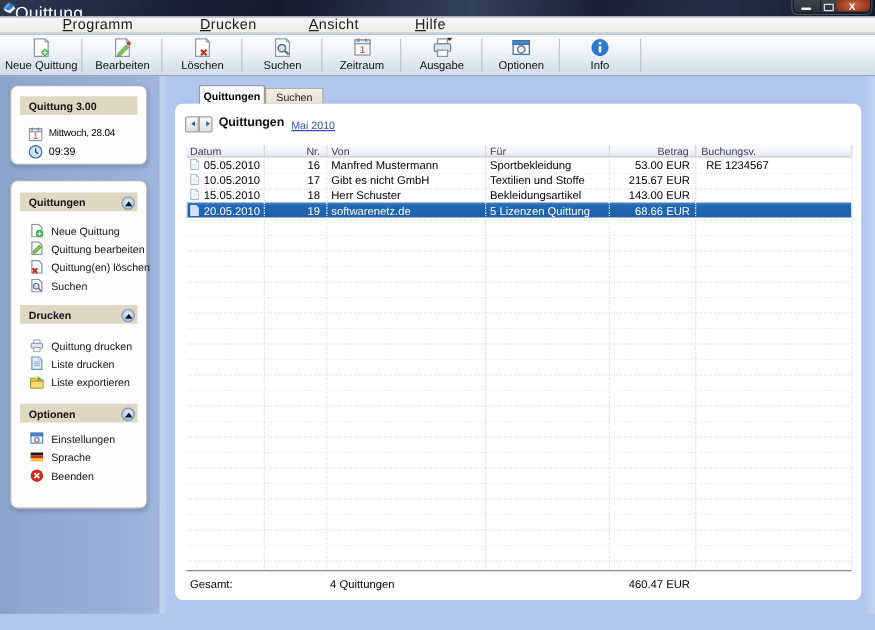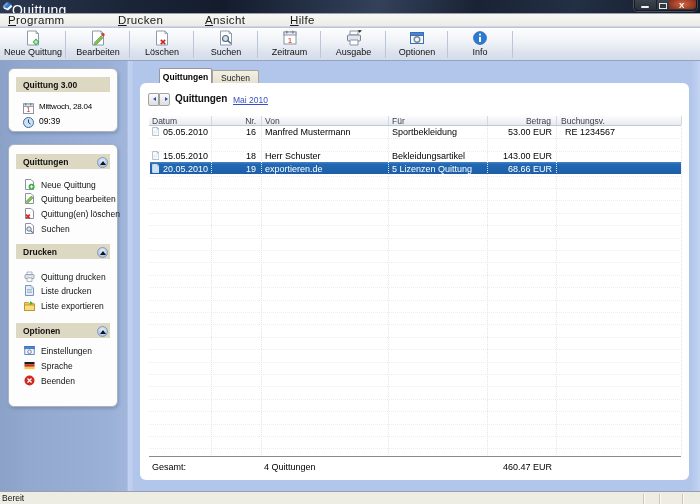--- a/index.html
+++ b/index.html
@@ -13,21 +13,21 @@
 .capbtns{position:absolute;right:3px;top:0;width:63px;height:11px;background:linear-gradient(180deg,#3c444e,#2a313a);border:1px solid #141a22;border-top:none;border-radius:0 0 4px 4px;box-sizing:border-box;box-shadow:0 0 0 1px rgba(190,200,215,0.28);}
 .capbtn{position:absolute;top:0;height:9px;}
 .cb-min{left:0;width:21px;border-right:1px solid #1c222a;}
 .cb-max{left:21px;width:13px;border-right:1px solid #1c222a;}
 .cb-close{left:34px;width:27px;background:radial-gradient(ellipse 60% 90% at 50% 45%,#d06844 0%,#b04a30 45%,#7c2a18 100%);border-radius:0 0 4px 0;}
 .cb-min .g{position:absolute;left:6px;top:5.5px;width:8px;height:2px;background:#f2f2f2;border-radius:1px;}
 .cb-max .g{position:absolute;left:3px;top:2.5px;width:6px;height:4px;border:1px solid #e4e4e4;border-top-width:1.5px;}
 .cb-close .g{position:absolute;left:10px;top:0.5px;color:#fff;font-size:8px;font-weight:bold;font-family:"Liberation Sans",sans-serif;}
 
 .menubar{position:absolute;left:0;top:13px;width:700px;height:14px;background:linear-gradient(180deg,#f8f8f6,#ebebe7);border-bottom:1px solid #d5d5d0;box-shadow:inset 0 1px 0 #9aa0a6;box-sizing:border-box;font-size:11.5px;color:#1a1a1a;letter-spacing:0.35px;}
-.menubar span{position:absolute;top:0.5px;}
+.menubar span{position:absolute;top:0.5px;margin-left:42px;}
 .menubar u{text-decoration:underline;}
 
 .toolbar{position:absolute;left:0;top:28px;width:700px;height:33px;
  background:linear-gradient(180deg,#fdfdfe 0%,#eef1f6 45%,#dde3ee 75%,#d4dcea 100%);
  border-top:1px solid #ffffff;border-bottom:1px solid #93a4c2;box-sizing:border-box;}
 .tbtn{position:absolute;top:0;height:31px;text-align:center;}
 .tbtn .ic{position:absolute;left:50%;margin-left:-8px;top:1px;width:16px;height:16px;}
 .tbtn .lb{position:absolute;top:18px;width:100%;font-size:9px;color:#111;}
 .tsep{position:absolute;top:2px;width:1px;height:27px;background:#bcc6d8;}
 
@@ -342,58 +342,64 @@
               <path d="M2 4.5h4M2 6h4M2 7.5h3" stroke="#d7e1ee" stroke-width="0.6"></path>
               <path d="M5.5 0.5l2 2h-2z" fill="#ccd8e8" stroke="#97a6ba" stroke-width="0.5"></path>
             </svg>
           <span class="c" style="left:14px">05.05.2010</span>
           <span class="c" style="left:62px;width:45px;text-align:right;">16</span>
           <span class="c" style="left:116px">Manfred Mustermann</span>
           <span class="c" style="left:243px">Sportbekleidung</span>
           <span class="c" style="left:331px;width:72px;text-align:right;">53.00 EUR</span>
           <span class="c" style="left:416px">RE 1234567</span>
         </div>
+        <div class="trow" style="top:54.4px;">
+          <svg class="docicon" viewBox="0 0 8 10">
+              <path d="M0.5 0.5h5l2 2v7h-7z" fill="#fbfcfe" stroke="#97a6ba" stroke-width="0.8"></path>
+              <path d="M2 4.5h4M2 6h4M2 7.5h3" stroke="#d7e1ee" stroke-width="0.6"></path>
+              <path d="M5.5 0.5l2 2h-2z" fill="#ccd8e8" stroke="#97a6ba" stroke-width="0.5"></path>
+            </svg>
+          <span class="c" style="left:14px">10.05.2010</span>
+          <span class="c" style="left:62px;width:45px;text-align:right;">17</span>
+          <span class="c" style="left:116px">Gibt es nicht GmbH</span>
+          <span class="c" style="left:243px">Textilien und Stoffe</span>
+          <span class="c" style="left:331px;width:72px;text-align:right;">215.67 EUR</span>
+        </div>
         <div class="trow" style="top:66.8px;">
           <svg class="docicon" viewBox="0 0 8 10">
               <path d="M0.5 0.5h5l2 2v7h-7z" fill="#fbfcfe" stroke="#97a6ba" stroke-width="0.8"></path>
               <path d="M2 4.5h4M2 6h4M2 7.5h3" stroke="#d7e1ee" stroke-width="0.6"></path>
               <path d="M5.5 0.5l2 2h-2z" fill="#ccd8e8" stroke="#97a6ba" stroke-width="0.5"></path>
             </svg>
           <span class="c" style="left:14px">15.05.2010</span>
           <span class="c" style="left:62px;width:45px;text-align:right;">18</span>
           <span class="c" style="left:116px">Herr Schuster</span>
           <span class="c" style="left:243px">Bekleidungsartikel</span>
           <span class="c" style="left:331px;width:72px;text-align:right;">143.00 EUR</span>
         </div>
         <div class="trow sel" style="top:79.2px;height:11.8px;">
           <span style="position:absolute;left:0;top:0;width:1px;height:11.8px;background:#fff;"></span>
           <svg class="docicon" viewBox="0 0 8 10">
               <path d="M0.5 0.5h5l2 2v7h-7z" fill="#cfe0f4" stroke="#eef4fc" stroke-width="0.8"></path>
               <path d="M5.5 0.5l2 2h-2z" fill="#9cc0e4"></path>
             </svg>
           <span class="c" style="left:14px">20.05.2010</span>
           <span class="c" style="left:62px;width:45px;text-align:right;">19</span>
-          <span class="c" style="left:116px">exportieren.de</span>
+          <span class="c" style="left:116px">softwarenetz.de</span>
           <span class="c" style="left:243px">5 Lizenzen Quittung</span>
           <span class="c" style="left:331px;width:72px;text-align:right;">68.66 EUR</span>
         </div>
 
         <div class="gridv" style="left:71px"></div>
         <div class="gridv" style="left:121px"></div>
         <div class="gridv" style="left:248px"></div>
         <div class="gridv" style="left:347px"></div>
         <div class="gridv" style="left:416px"></div>
         <div class="gridv" style="left:541px"></div>
         <div class="gesline"></div>
         <div class="gesamt" style="left:12px">Gesamt:</div>
         <div class="gesamt" style="left:124px">4 Quittungen</div>
         <div class="gesamt" style="left:339px;width:73px;text-align:right;">460.47 EUR</div>
       </div>
     </div>
   </div>
 
-  <div class="statusbar">
-    <span class="bt">Bereit</span>
-    <div class="ssep" style="left:643px"></div>
-    <div class="ssep" style="left:659px"></div>
-    <div class="ssep" style="left:682px"></div>
-  </div>
 </div>
 
 </body></html>

